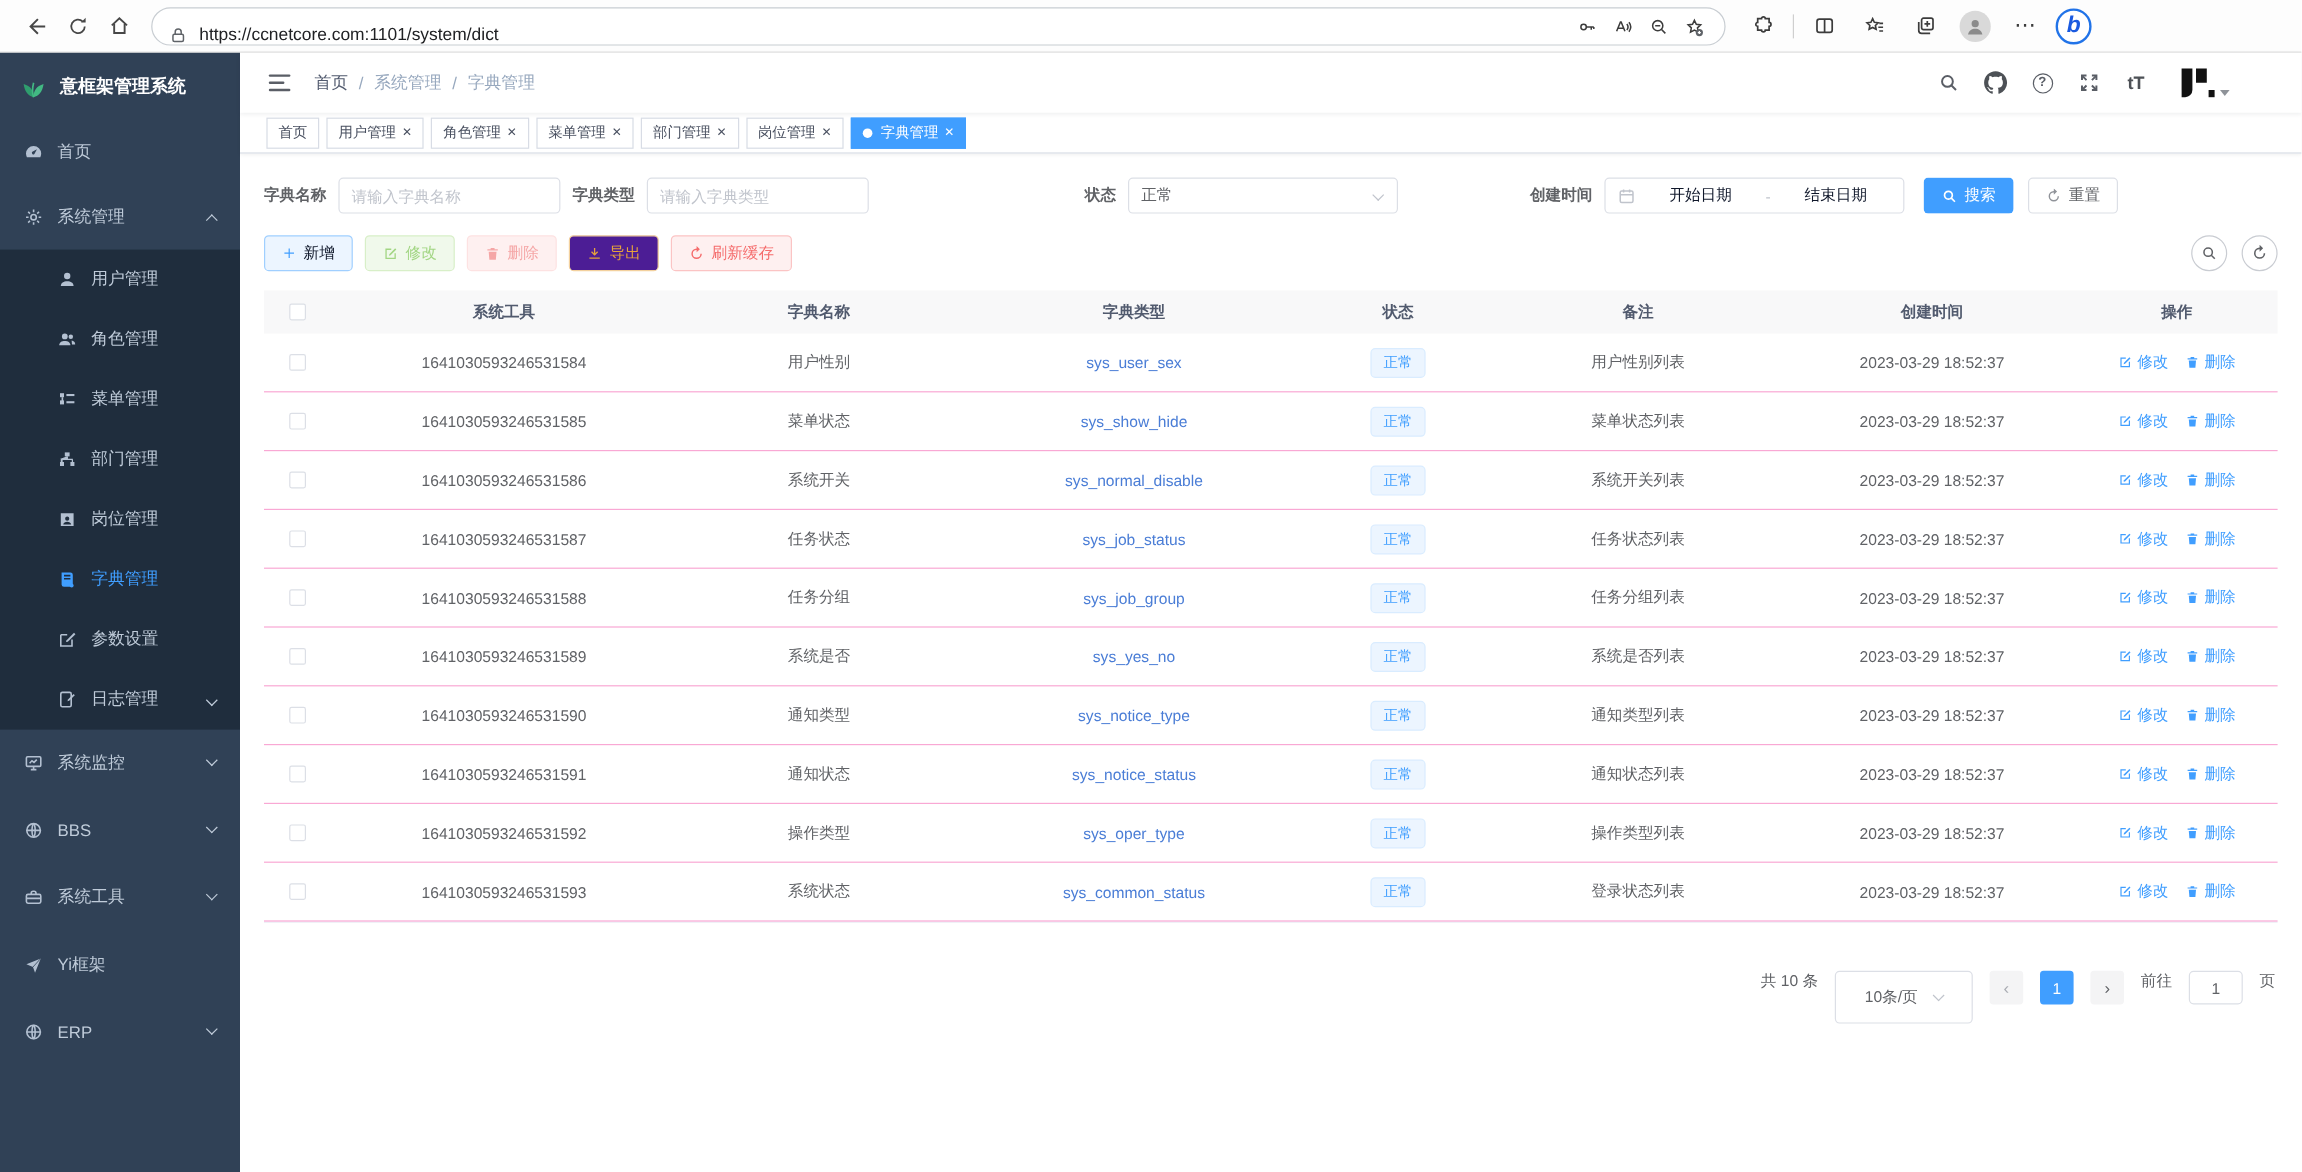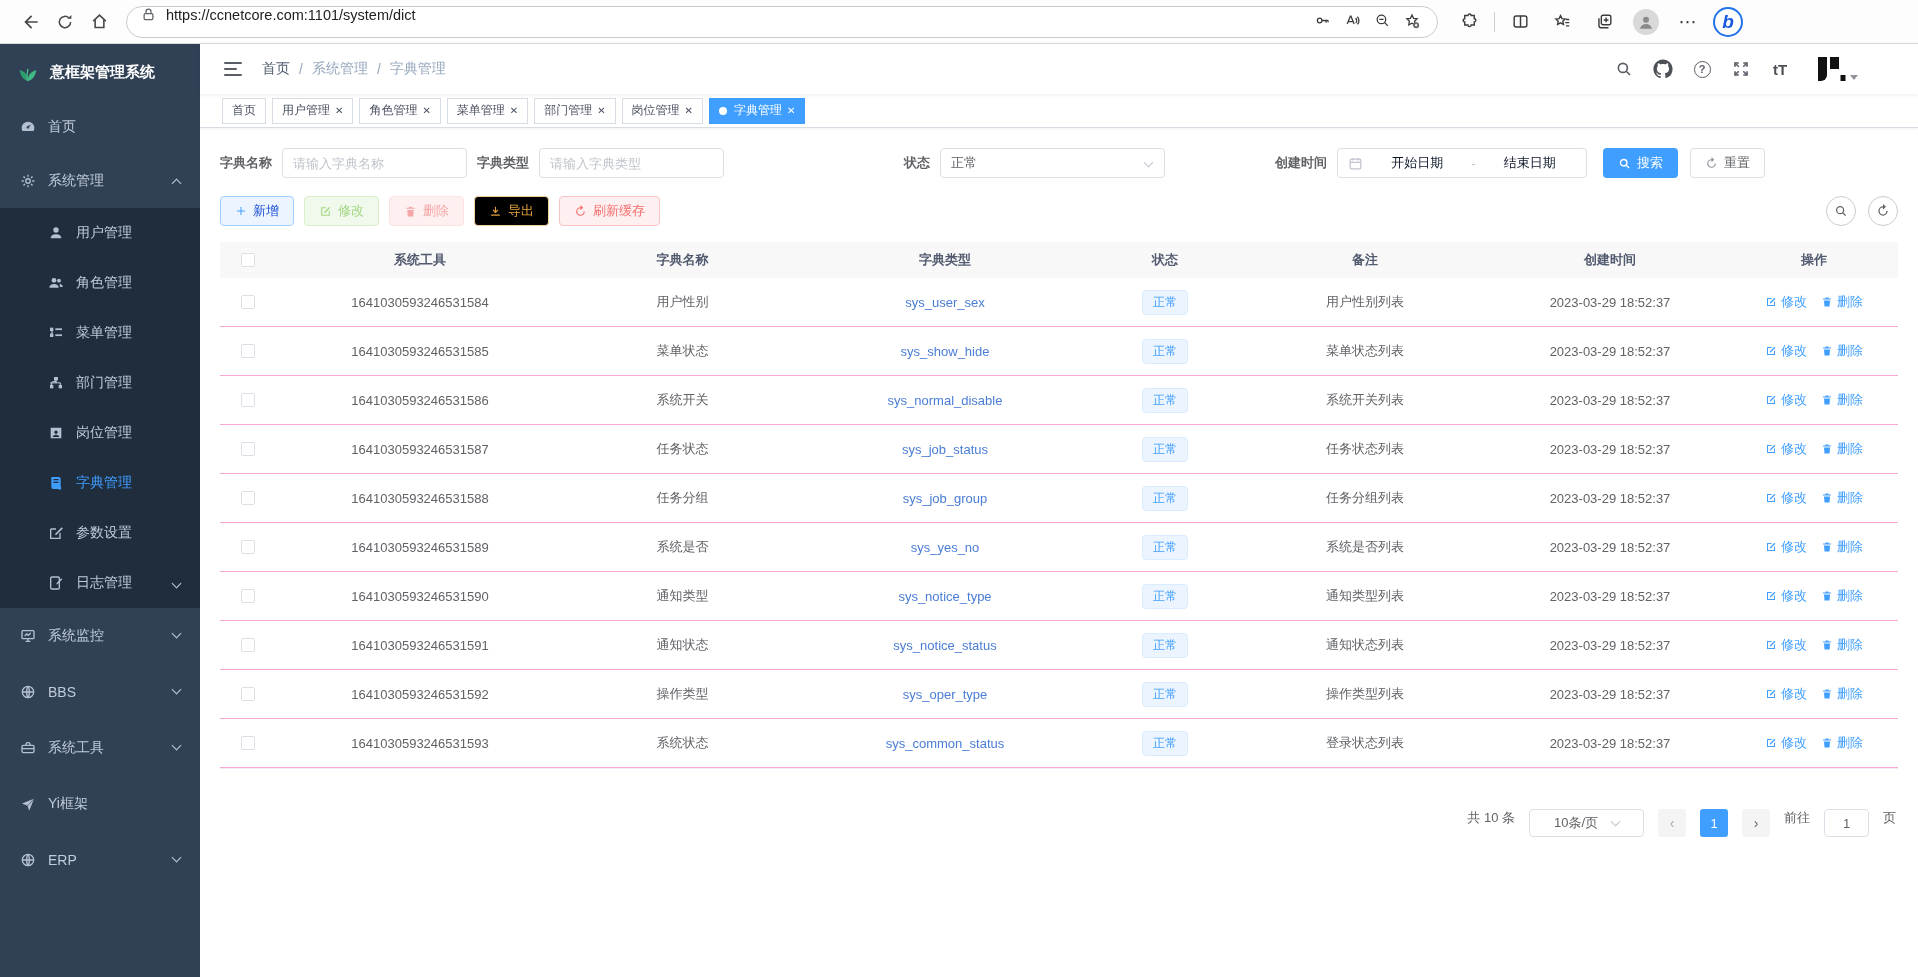--- a/index.html
+++ b/index.html
@@ -6,21 +6,21 @@
   html,body { width:1918px; height:977px; overflow:hidden; background:#fff;
     font-family:"Liberation Sans","DejaVu Sans",sans-serif; }
   svg { display:block; }
 
   
   .browser-bar { height:44px; background:#fdfdfd; border-bottom:1px solid #d9d9d9;
     display:flex; align-items:center; padding:0 14px; }
   .b-btn { width:34px; height:34px; border-radius:6px; display:flex; align-items:center;
     justify-content:center; flex:0 0 auto; cursor:pointer; }
   .url-pill { height:32px; flex:0 0 1312px; margin-left:10px; background:#fff;
-    border:1px solid #c8cdd2; border-radius:16px; display:flex; align-items:flex-start;
+    border:1px solid #c8cdd2; border-radius:16px; display:flex; align-items:flex-end;
     padding:0 10px 0 14px; }
   .url-text { font-size:14.5px; color:#202124; margin-left:10px; flex:1; }
   .pill-ico { width:30px; height:28px; display:flex; align-items:center; justify-content:center; }
   .b-right { display:flex; align-items:center; margin-left:14px; gap:8px; }
   .b-divider { width:1px; height:20px; background:#cfcfcf; }
   .avatar-circle { width:26px; height:26px; border-radius:50%; background:#d9d9d9;
     display:flex; align-items:center; justify-content:center; overflow:hidden; }
   .bing-badge { width:30px; height:30px; border-radius:50%; background:#fff;
     border:2px solid #2173e8; color:#1a5ae0; font-weight:bold; font-style:italic;
     font-size:19px; display:flex; align-items:center; justify-content:center; }
@@ -98,24 +98,24 @@
   .date-range { width:250px; height:30px; border:1px solid #dcdfe6; border-radius:4px;
     display:flex; align-items:center; padding:0 10px; gap:8px; background:#fff; cursor:pointer; }
   .date-ph { font-size:13px; color:#0f172a; flex:1; text-align:center; }
   .date-sep { font-size:13px; color:#c0c4cc; }
   .btn { height:30px; border-radius:4px; display:inline-flex; align-items:center; gap:6px;
     padding:0 14px; font-size:13px; cursor:pointer; border:1px solid transparent; white-space:nowrap; }
   .btn-primary { background:#409eff; color:#fff; }
   .btn-plain { background:#fff; border-color:#dcdfe6; color:#606266; }
 
   .toolbar { display:flex; align-items:center; margin-top:18px; gap:10px; }
-  .btn-add { background:#ecf5ff; border-color:#a0cfff; color:#1d4ed8; }
+  .btn-add { background:#ecf5ff; border-color:#a0cfff; color:#0f172a; }
   .btn-edit { background:#f0f9eb; border-color:#d8efc8; color:#a2d683; }
   .btn-del { background:#fef0f0; border-color:#fde2e2; color:#f5a6a6; }
-  .btn-export { background:#000000; border-color:#f3d19e; color:#e6a23c; }
+  .btn-export { background:#4c1d95; border-color:#f3d19e; color:#e6a23c; }
   .btn-cache { background:#fef0f0; border-color:#fbc4c4; color:#f56c6c; }
   .tb-right { margin-left:auto; display:flex; gap:12px; }
   .circle-btn { width:30px; height:30px; border-radius:50%; border:1px solid #c9ccd2;
     display:flex; align-items:center; justify-content:center; color:#606266; cursor:pointer; background:#fff; }
 
   
   .table { margin-top:16px; border-bottom:1px solid #ebeef5; }
   .tr { display:flex; align-items:center; height:49px; border-bottom:1px solid #f9a8d4; }
   .thead { background:#f8f8f9; height:36px; border-bottom:none; }
   .td { font-size:13px; color:#606266; text-align:center; display:flex; align-items:center;
@@ -128,21 +128,21 @@
   .type-link { color:#4a7dd6; cursor:pointer; text-decoration:none; }
   .badge { background:#ecf5ff; border:1px solid #d9ecff; color:#409eff; font-size:12px;
     padding:3px 10px; border-radius:4px; }
   .op { color:#409eff; font-size:13px; display:inline-flex; align-items:center; gap:4px;
     cursor:pointer; text-decoration:none; }
   .op + .op { margin-left:14px; }
 
   
   .pager { margin-top:40px; display:flex; justify-content:flex-end; gap:14px;
     font-size:13px; color:#606266; padding-right:2px; }
-  .p-select { width:115px; height:28px; border:1px solid #dcdfe6; border-radius:4px;
+  .p-select { width:115px; height:44px; border:1px solid #dcdfe6; border-radius:4px;
     display:flex; align-items:center; justify-content:center; gap:14px; position:relative;
     cursor:pointer; background:#fff; }
   .p-select .chev2 { width:7px; height:7px; border-right:1.4px solid #c0c4cc;
     border-bottom:1.4px solid #c0c4cc; transform:rotate(45deg); margin-top:-3px; }
   .p-btn { width:28px; height:28px; border-radius:3px; background:#f4f4f5; display:flex;
     align-items:center; justify-content:center; font-size:14px; cursor:pointer; }
   .p-prev { color:#a8abb2; } .p-next { color:#606266; }
   .p-page { width:28px; height:28px; border-radius:3px; background:#409eff; color:#fff;
     display:flex; align-items:center; justify-content:center; font-size:13px; cursor:pointer; }
   .p-goto-input { width:45px; height:28px; border:1px solid #dcdfe6; border-radius:4px;

